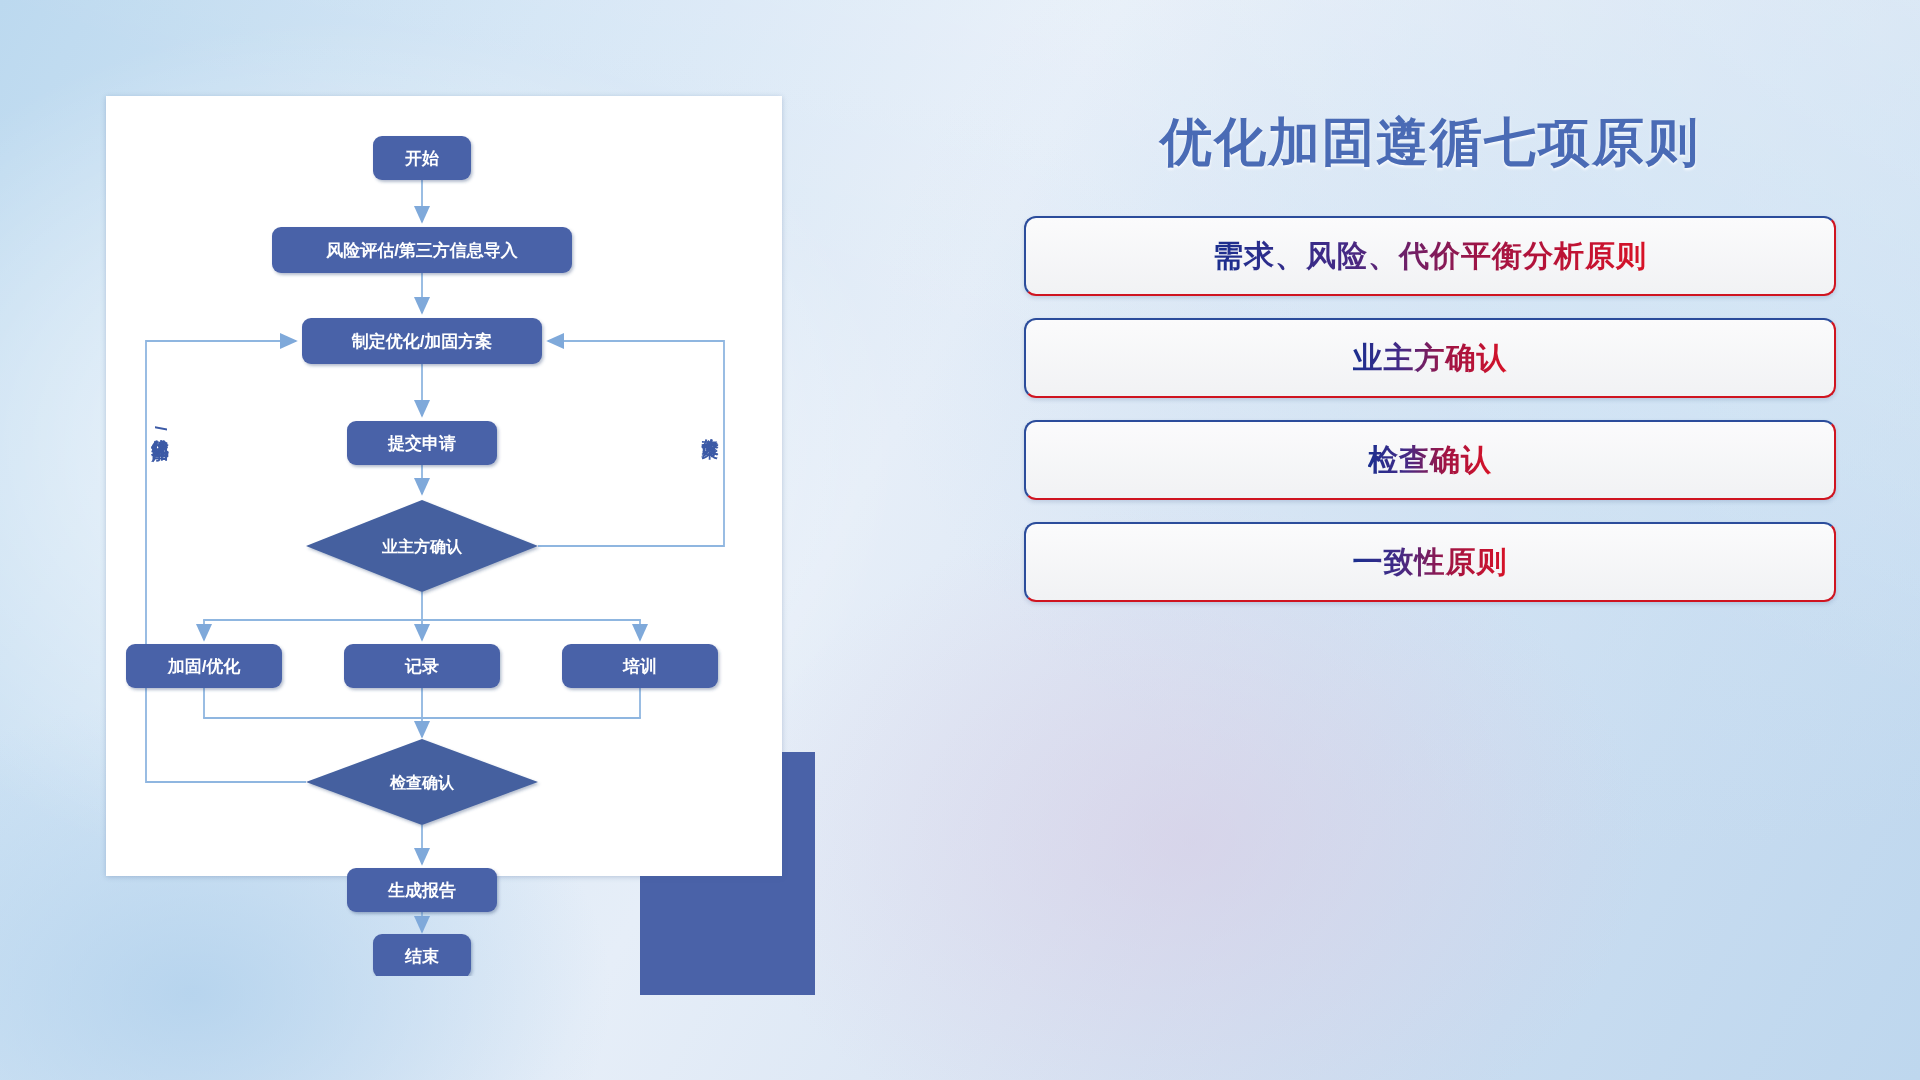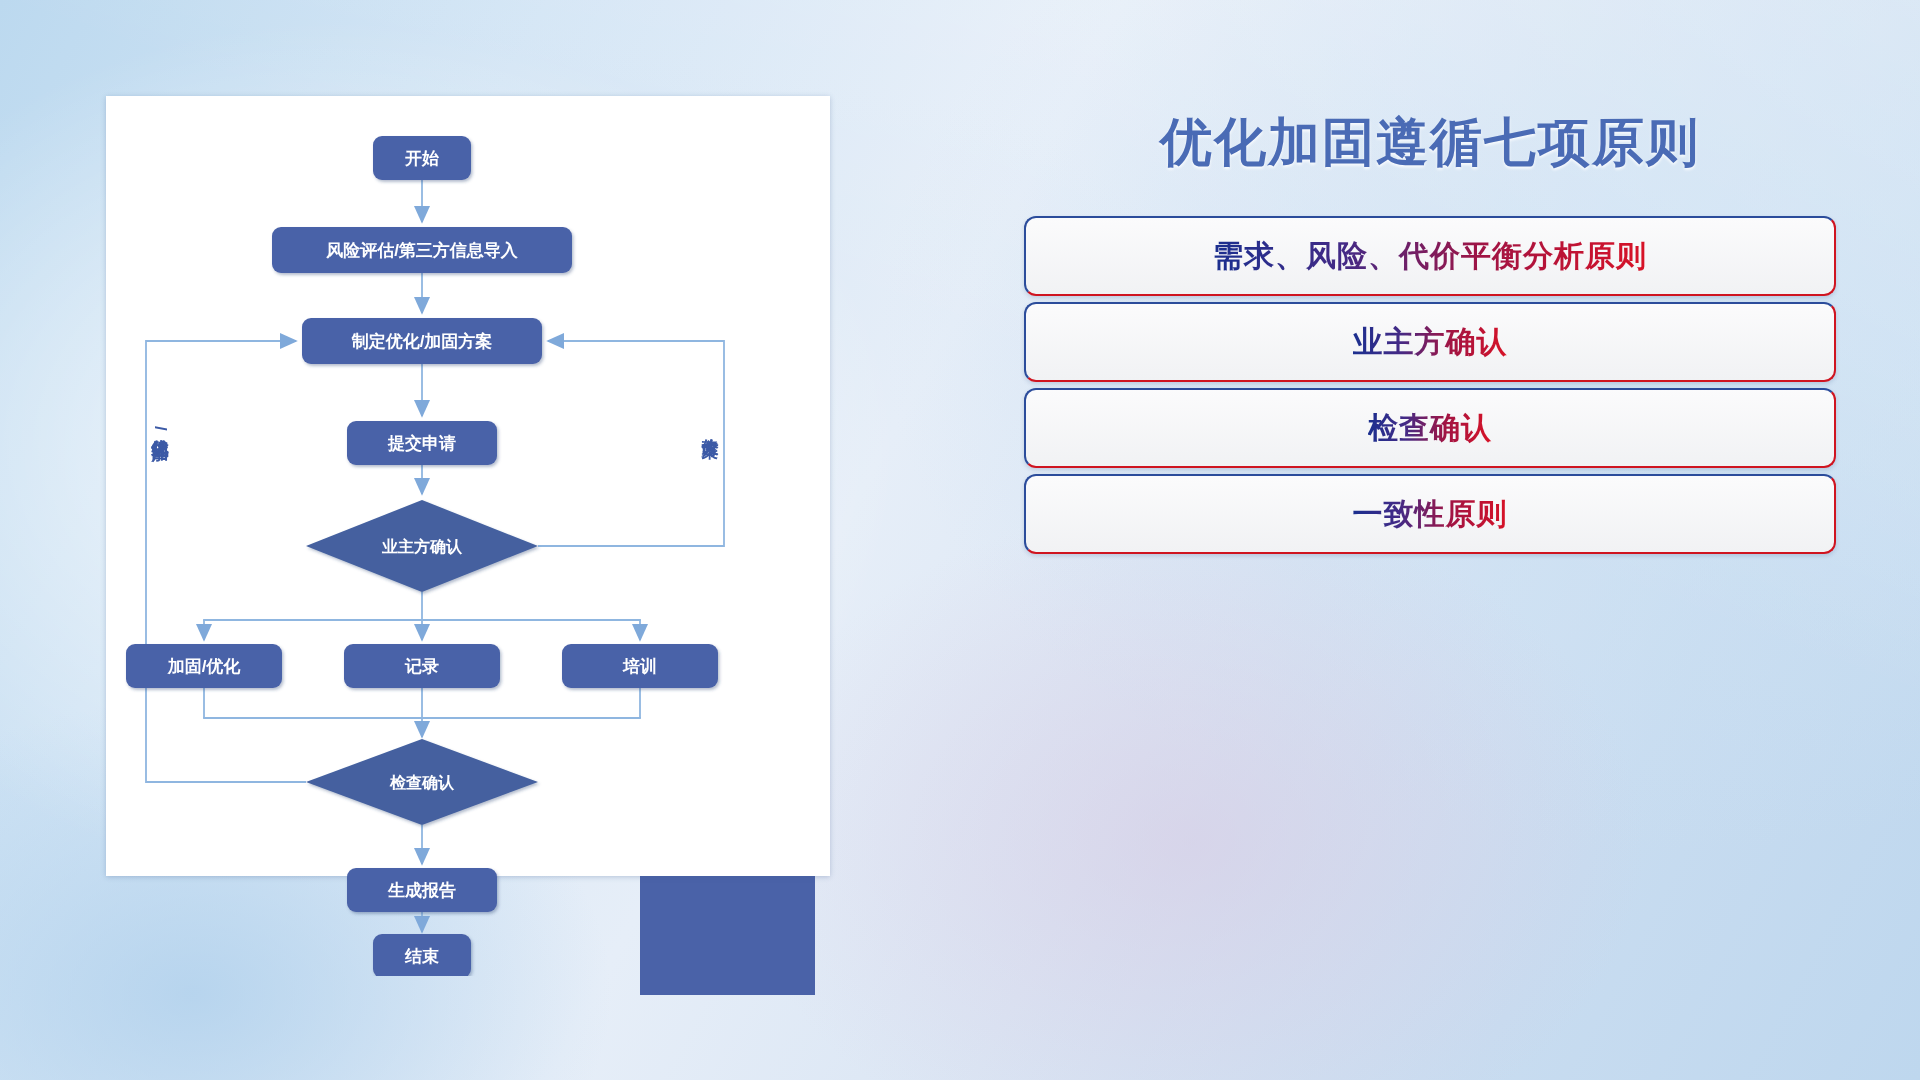--- a/index.html
+++ b/index.html
@@ -19,37 +19,37 @@
         radial-gradient(600px 420px at 10% 92%, rgba(172,206,235,.75) 0%, rgba(172,206,235,0) 70%),
         linear-gradient(118deg,#bcd9ef 0%, #d3e5f5 22%, #e6eef8 45%, #dbe6f4 62%, #c8dcf0 82%, #bed7ee 100%);
   }
   #bg:after{content:"";position:absolute;inset:0;
     background:linear-gradient(200deg, rgba(255,255,255,.28) 0%, rgba(255,255,255,0) 40%);}
 
   
   #accent-block{position:absolute;left:640px;top:752px;width:175px;height:243px;
      background:#4a62a8;z-index:1;}
   #flow-card{position:absolute;left:106px;top:96px;width:676px;height:780px;
-     background:#ffffff;z-index:2;box-shadow:0 1px 5px rgba(60,90,140,.28);padding-left:48px;}
+     background:#ffffff;z-index:2;box-shadow:0 1px 5px rgba(60,90,140,.28);}
   #flow-svg{position:absolute;left:0;top:0;width:676px;height:880px;}
 
   .node-txt{font-family:"Liberation Sans","DejaVu Sans",sans-serif;fill:#ffffff;
      font-weight:bold;text-anchor:middle;dominant-baseline:central;}
   .vlabel{font-family:"Liberation Sans","DejaVu Sans",sans-serif;fill:#3c5aa6;
      font-weight:bold;font-size:17px;}
 
   
   #right-panel{position:absolute;left:1020px;top:96px;width:820px;height:900px;z-index:3;}
   #panel-title{
      font-size:52px;font-weight:bold;letter-spacing:2px;
      color:#4a6bb5;text-align:center;margin:12px 0 38px 0;
      text-shadow:0 2px 3px rgba(255,255,255,.85);
      font-family:"Liberation Sans","DejaVu Sans",sans-serif;
   }
-  .cards{display:flex;flex-direction:column;gap:6px;padding:0 4px;}
+  .cards{display:flex;flex-direction:column;gap:22px;padding:0 4px;}
   .card{
      position:relative;height:76px;border-radius:12px;
      background:linear-gradient(180deg,#fbfbfc 0%,#f1f2f4 100%);
      border:2px solid #2b4c9b;
      border-bottom-color:#cf1420;border-right-color:#cf1420;
      box-shadow:0 2px 4px rgba(40,70,130,.18);
      display:flex;align-items:center;justify-content:center;
   }
   .card-label{
      font-size:30px;font-weight:bold;letter-spacing:1px;

